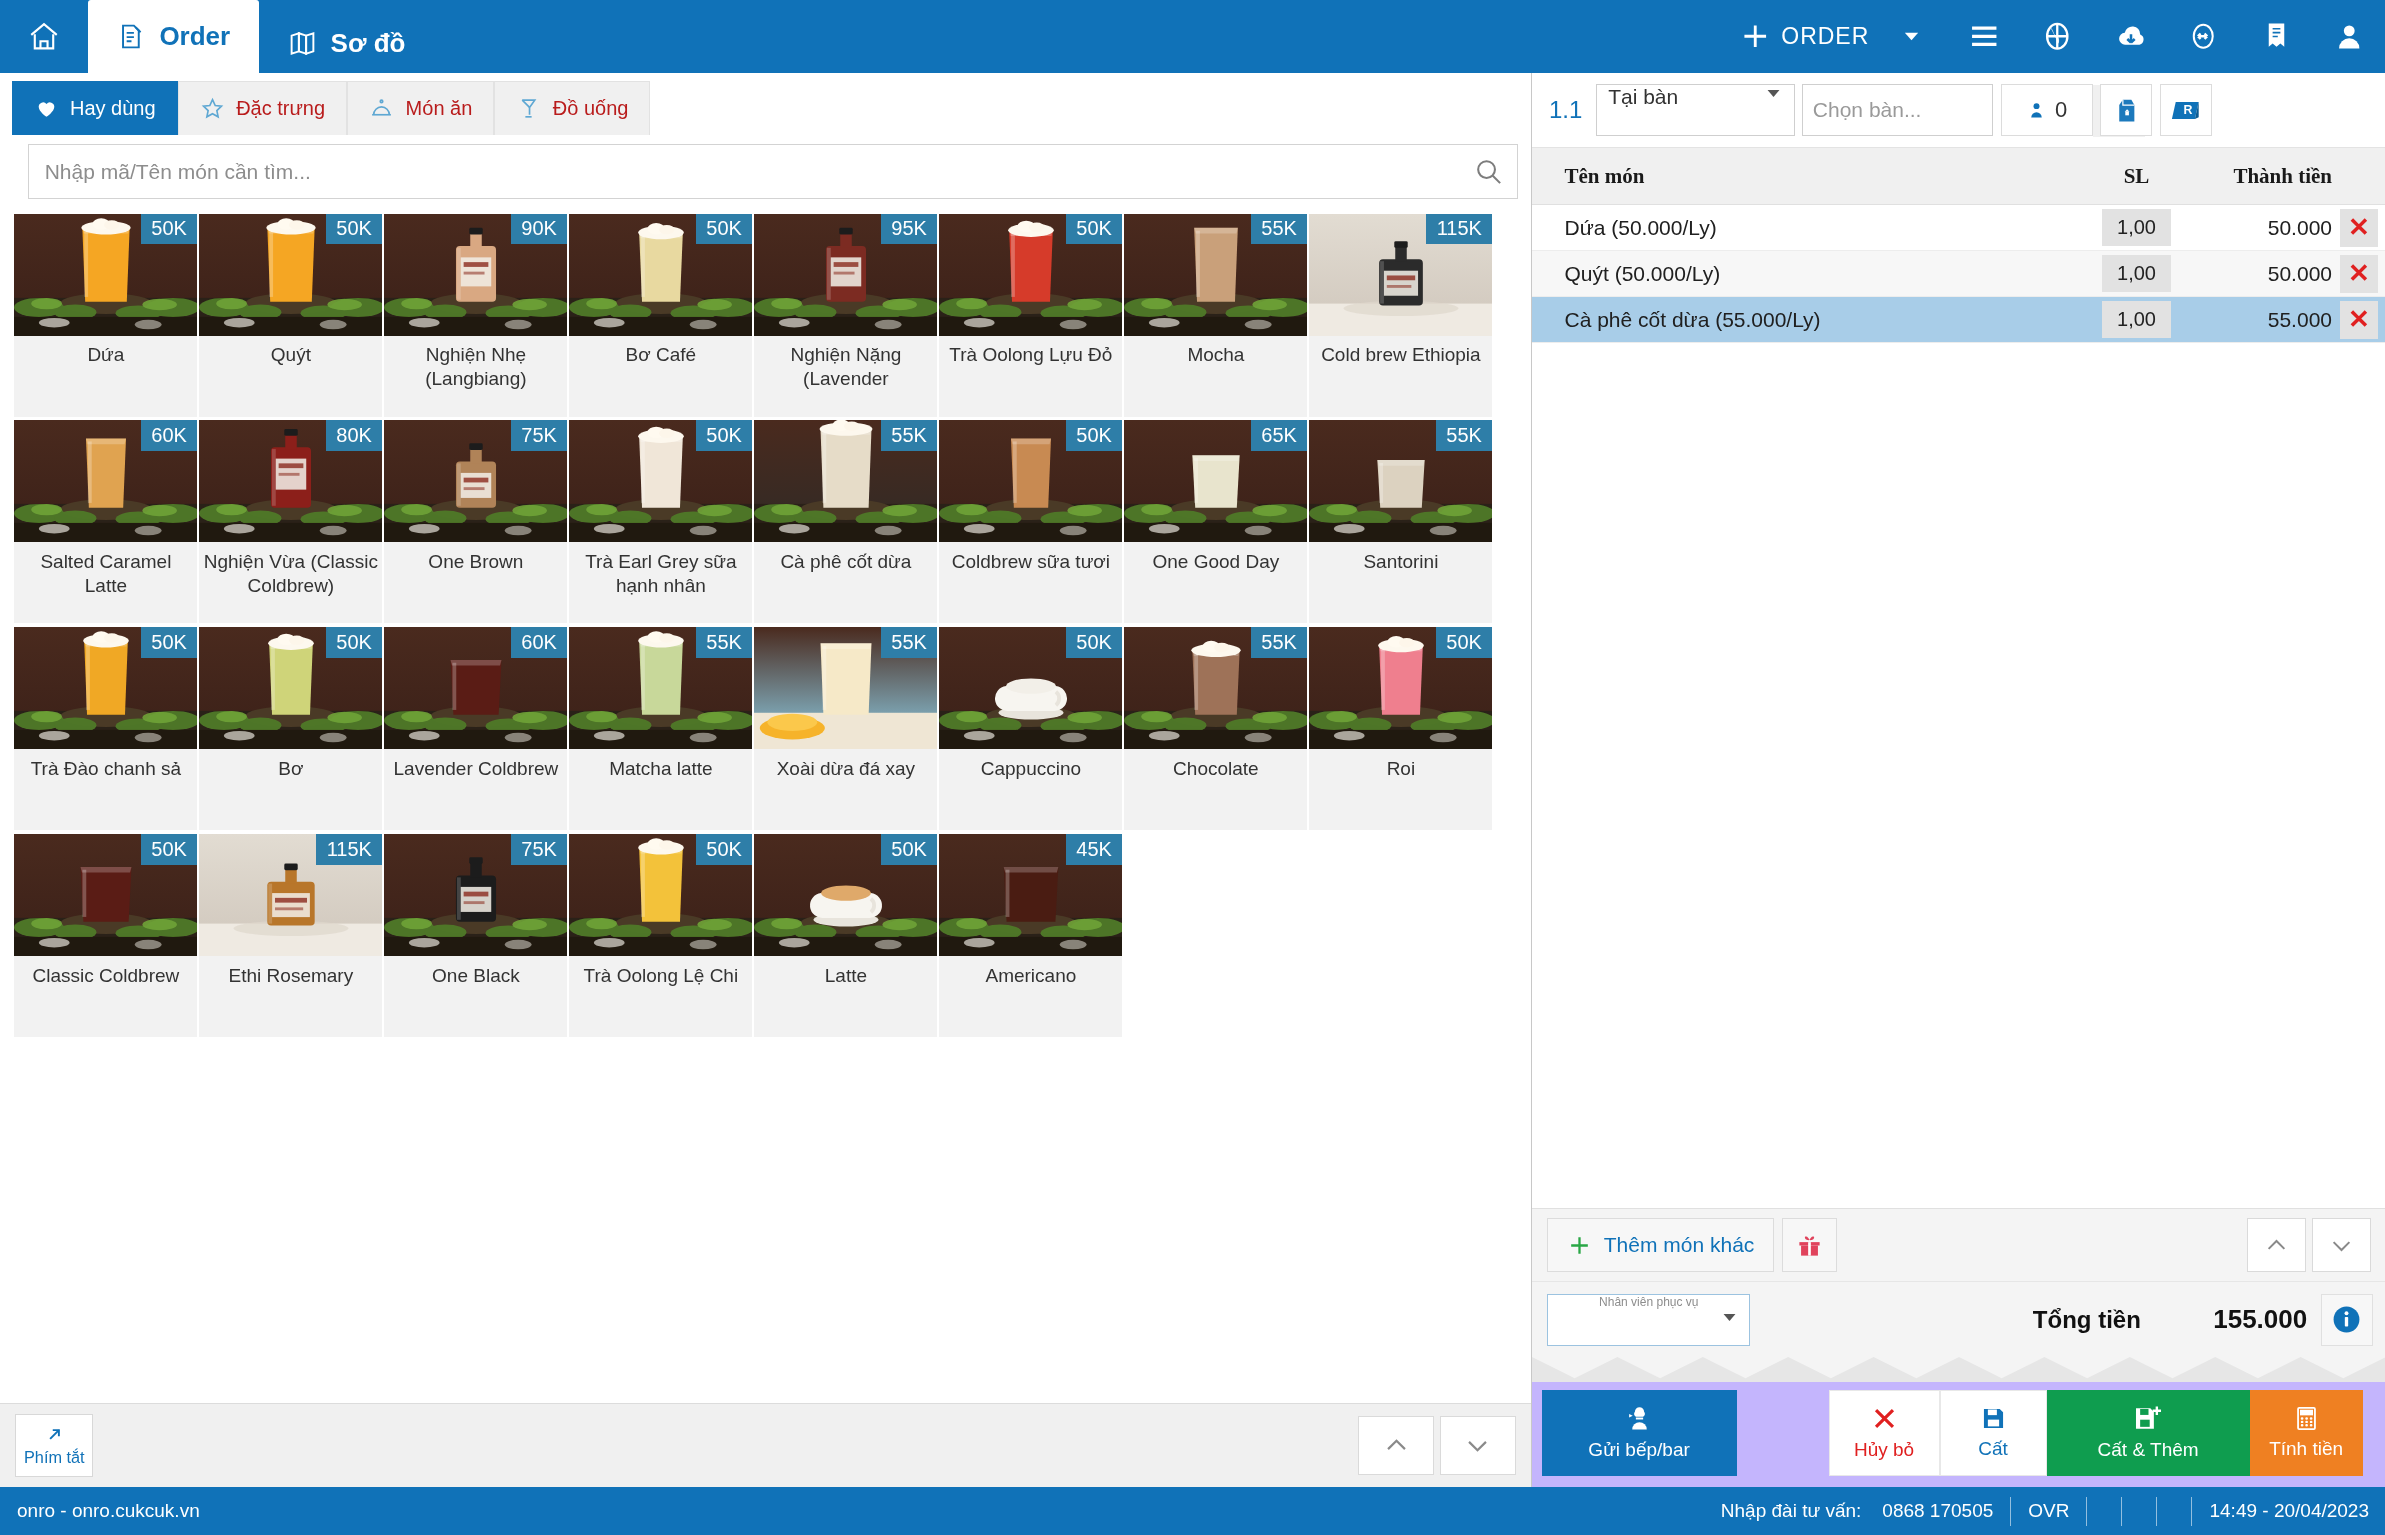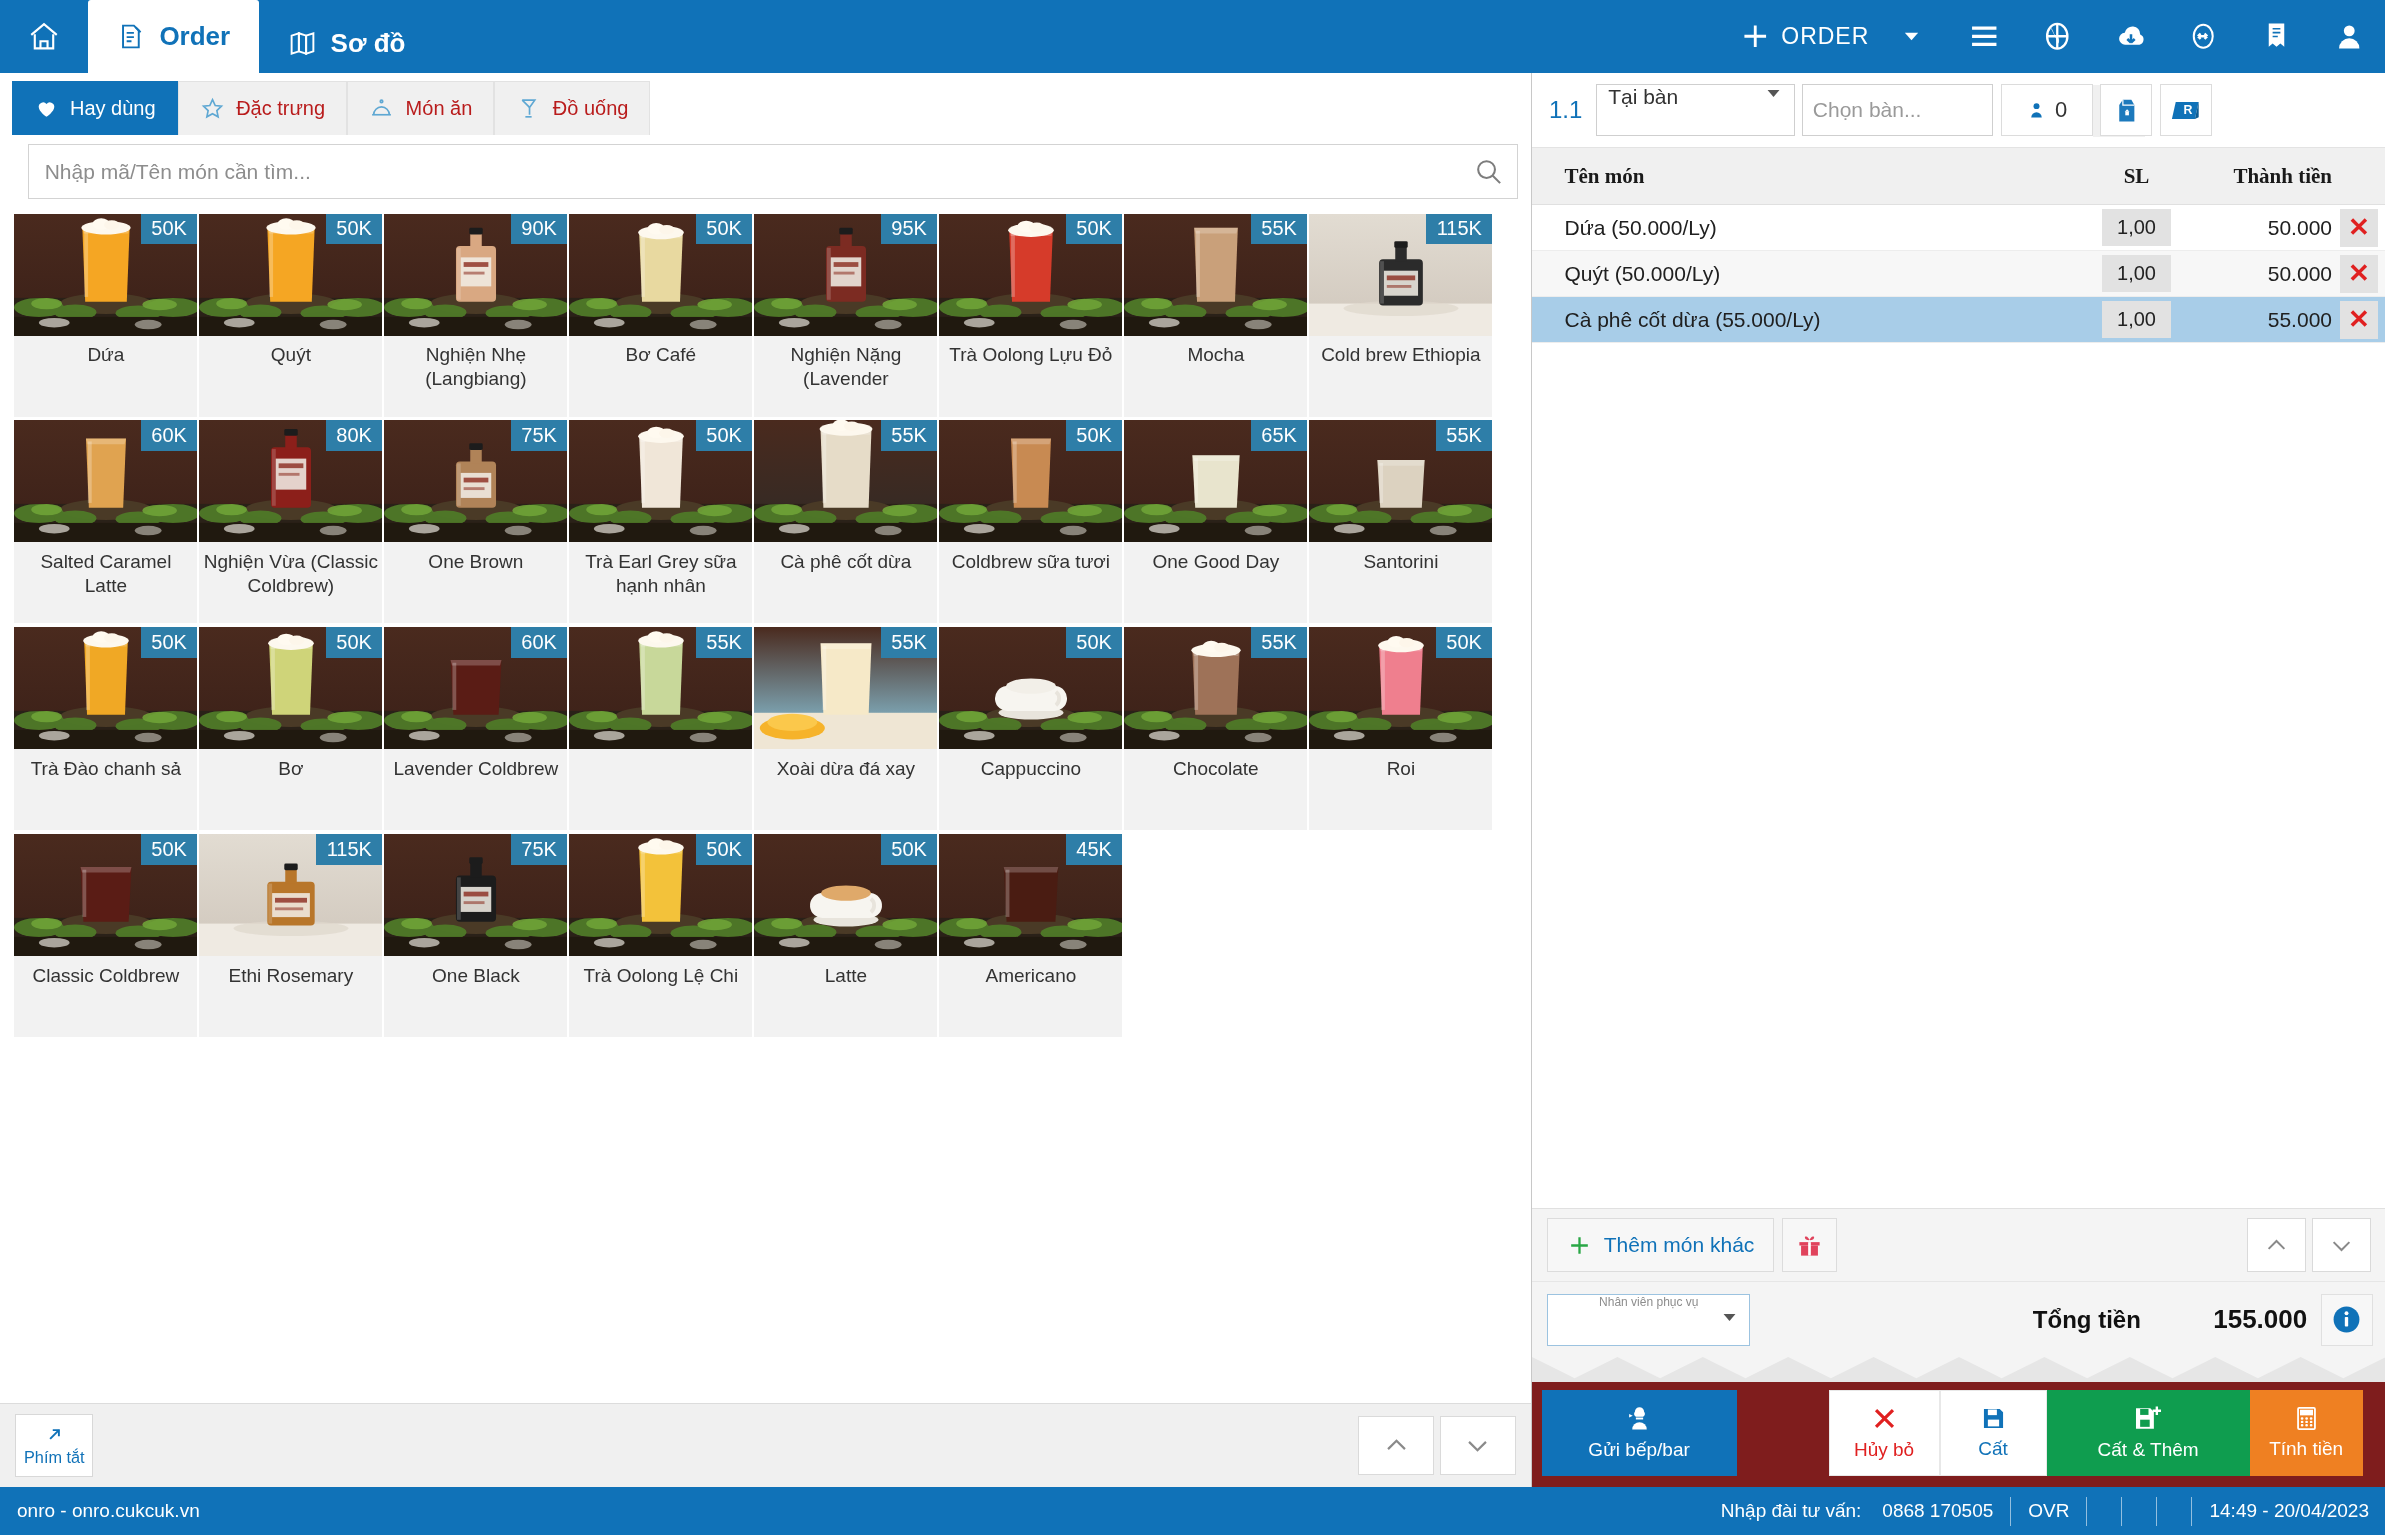--- a/index.html
+++ b/index.html
@@ -180,21 +180,21 @@
   .staff-sel .caret { margin-left: auto; }
   .tot-label { margin-left: auto; font-size: 24px; font-weight: bold; color: #111; }
   .tot-val { font-size: 26px; font-weight: bold; color: #111; min-width: 153px; text-align: right; }
   .infobtn {
     width: 52px; height: 52px; border: 1px solid #e0e0e0; background: #f7f7f7;
     display: flex; align-items: center; justify-content: center; cursor: pointer;
   }
 
   .zigzag { height: 25px; width: 100%; flex: none; }
 
-  .actions { height: 105px; background: #7f1d1d; display: flex; align-items: stretch; padding: 7.6px 9.6px 11.5px 9.6px; gap: 0; flex: none; }
+  .actions { height: 105px; background: #c4b5fd; display: flex; align-items: stretch; padding: 7.6px 9.6px 11.5px 9.6px; gap: 0; flex: none; }
   .abtn {
     display: flex; flex-direction: column; align-items: center; justify-content: center;
     gap: 5.7px; cursor: pointer; font-size: 19px;
   }
   .abtn.send { width: 195px; background: #1072b8; color: #fff; }
   .abtn.cancel { width: 111px; background: #fff; color: #e02020; border: 1px solid #e8e8e8; margin-left: 92px; }
   .abtn.save { width: 107px; background: #fff; color: #1072b8; border: 1px solid #e8e8e8; }
   .abtn.saveadd { width: 203px; background: #0f9d4f; color: #fff; }
   .abtn.pay { width: 113px; background: #ef8022; color: #fff; }
 
@@ -1155,20 +1155,21 @@
       <path d="M73.2 14.5 h45.599999999999994 l-1.5 6 h-42.599999999999994 z" fill="#fff" opacity="0.22"></path>
       <rect x="75.2" y="17.5" width="4" height="69.5" fill="#fff" opacity="0.25"></rect>
       <ellipse cx="96" cy="14.5" rx="23.799999999999997" ry="7" fill="#fdf8ee"></ellipse>
                  <ellipse cx="91" cy="10.5" rx="9" ry="6" fill="#fffaf0"></ellipse>
                  <ellipse cx="102" cy="11.5" rx="8" ry="5" fill="#fdf6ea"></ellipse>
 
   </svg>
                 </div>
       <div class="price-badge">55K</div>
     </div>
+    <div class="pname">Matcha latte</div>
             </div>
             <div class="pcard">
     <div class="pthumb">
       <div class="bg">
                   <svg width="184" height="122" viewBox="0 0 192 128" preserveAspectRatio="none">
     <defs>
                       <linearGradient id="bgg_mango-blue" x1="0" y1="0" x2="0" y2="1">
       <stop offset="0" stop-color="#4a2a1e"></stop>
       <stop offset="1" stop-color="#8fd0e8"></stop>
                       </linearGradient>

